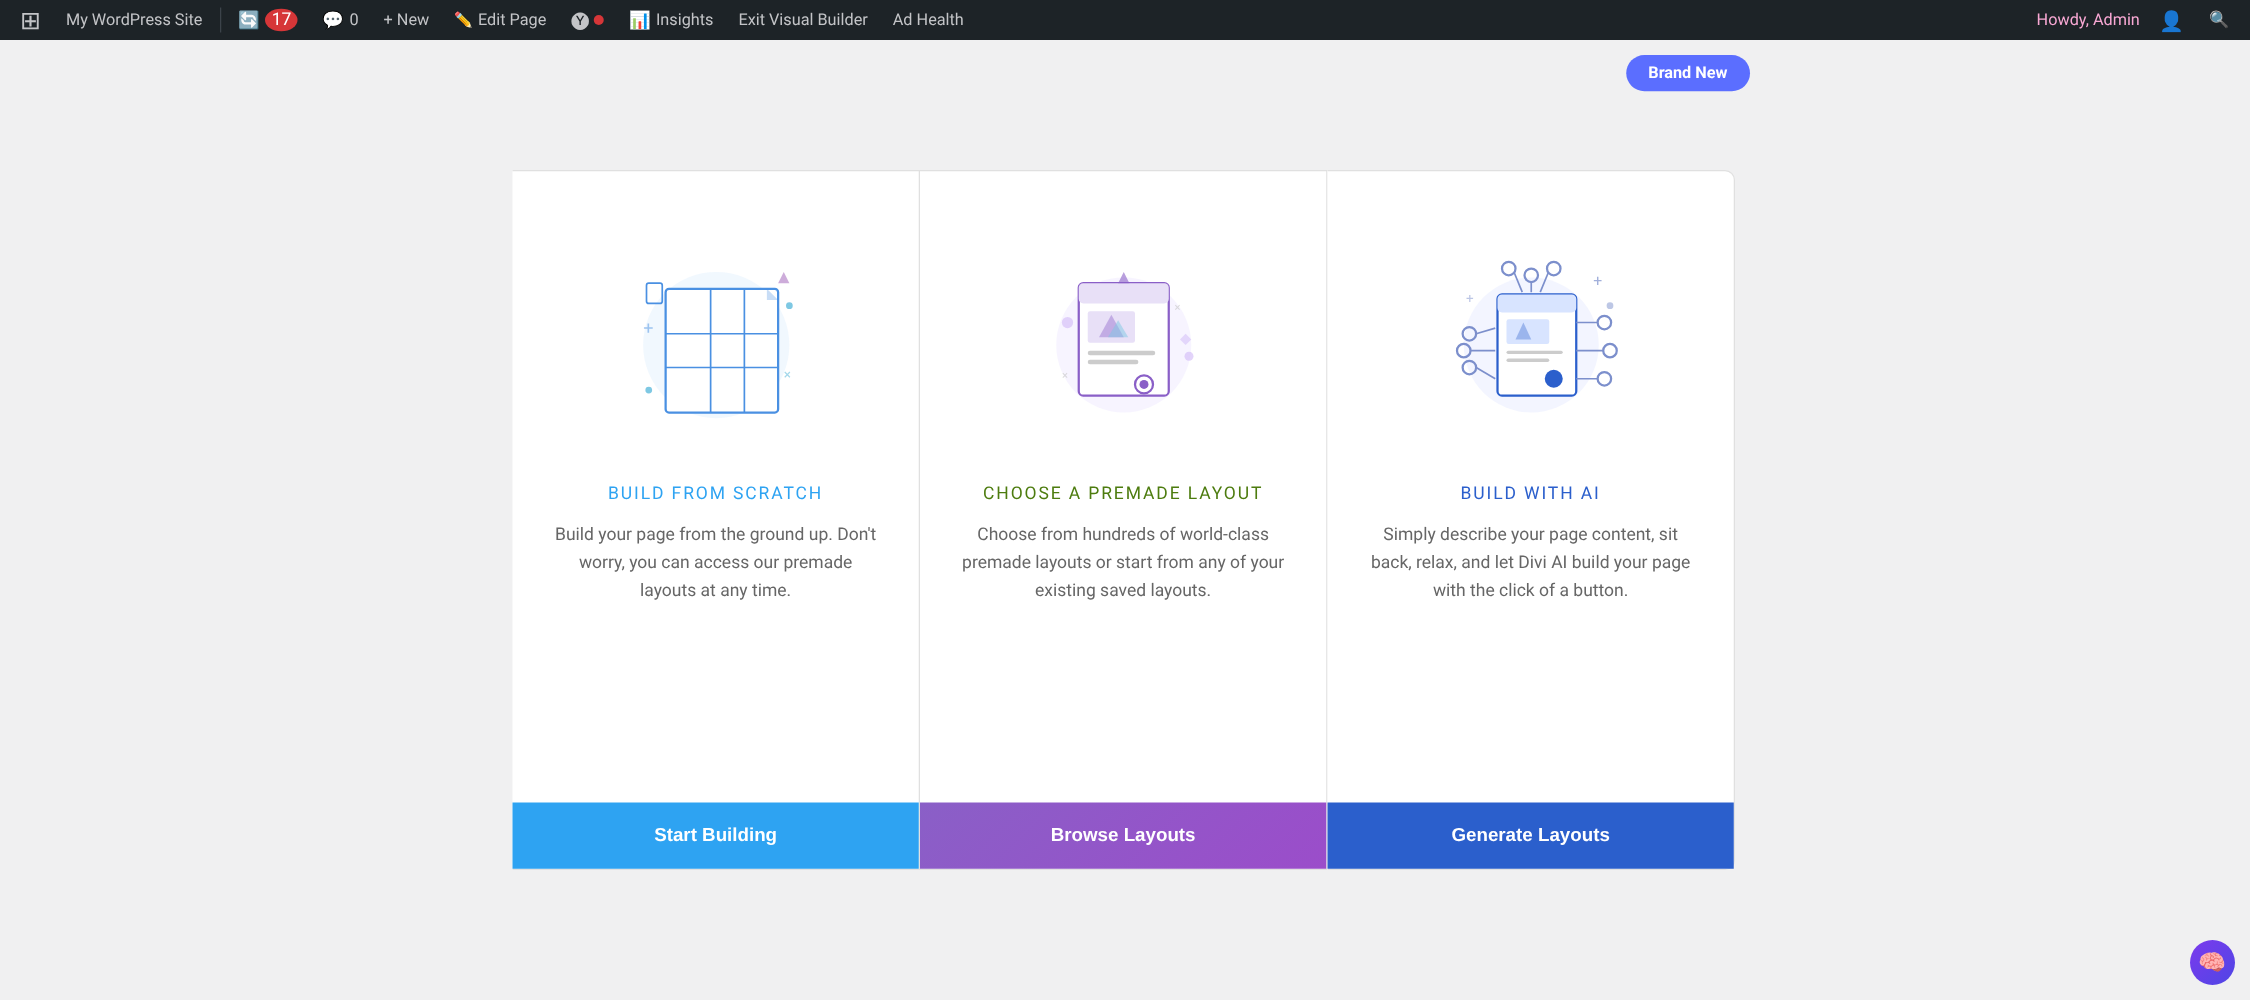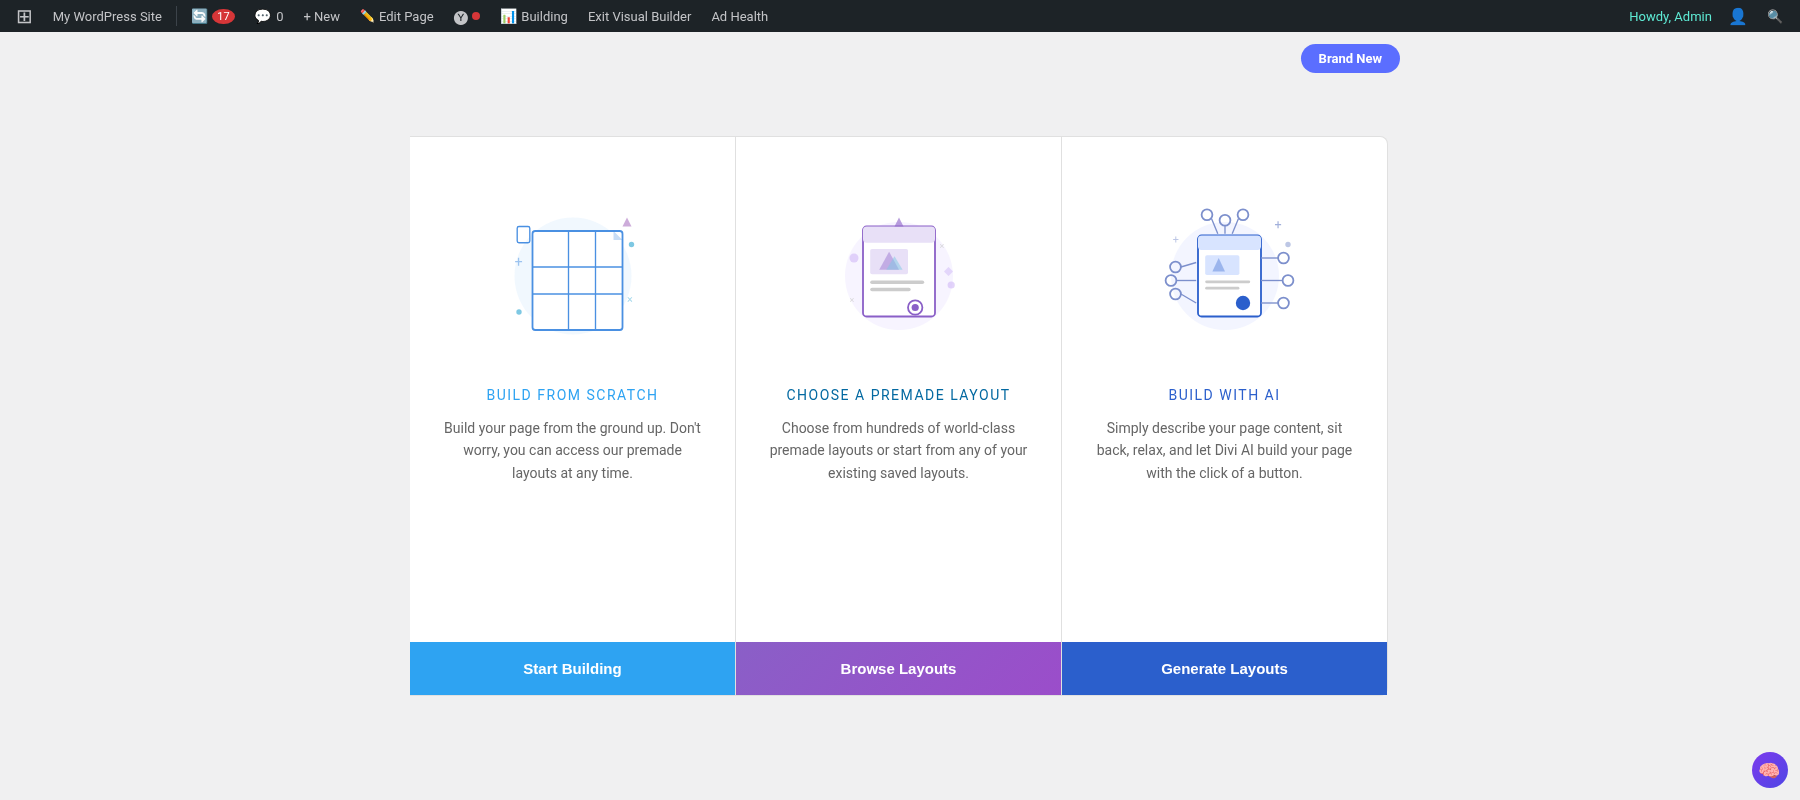--- a/index.html
+++ b/index.html
@@ -37,27 +37,27 @@
       cursor: pointer;
       white-space: nowrap;
       text-decoration: none;
     }
     .admin-bar-right {
       margin-left: auto;
       display: flex;
       align-items: center;
       gap: 4px;
     }
-    .admin-bar-right .admin-bar-item { color: #5eead4; gap: 16px; }
+    .admin-bar-right .admin-bar-item { color: #f9a8d4; gap: 16px; }
     .wp-logo-icon { color: #c3c4c7; font-size: 20px; }
     .notif-badge {
       background: #d63638;
       color: white;
       border-radius: 50%;
-      font-size: 11px;
+      font-size: 14px;
       padding: 1px 5px;
       min-width: 16px;
       text-align: center;
     }
     .red-dot {
       width: 8px; height: 8px;
       background: #d63638;
       border-radius: 50%;
       display: inline-block;
     }
@@ -114,21 +114,21 @@
     }
 
     .card-title {
       font-size: 14px;
       font-weight: 400;
       letter-spacing: 1.5px;
       text-align: center;
       margin: 10px 20px 0;
     }
     .card-title.blue { color: #2ea3f2; }
-    .card-title.purple { color: #0369a1; }
+    .card-title.purple { color: #4d7c0f; }
     .card-title.dark-blue { color: #2b5fcc; }
 
     .card-desc {
       font-size: 14px;
       color: #666;
       text-align: center;
       line-height: 1.6;
       padding: 14px 30px 4px;
       flex: 1;
     }
@@ -224,21 +224,21 @@
     <span>Edit Page</span>
   </div>
 
   <div class="admin-bar-item">
     <span style="font-size:14px;">🅨</span>
     <span class="red-dot"></span>
   </div>
 
   <div class="admin-bar-item">
     <span style="font-size:14px;">📊</span>
-    <span>Building</span>
+    <span>Insights</span>
   </div>
 
   <div class="admin-bar-item">
     <span>Exit Visual Builder</span>
   </div>
 
   <div class="admin-bar-item">
     <span>Ad Health</span>
   </div>
 

